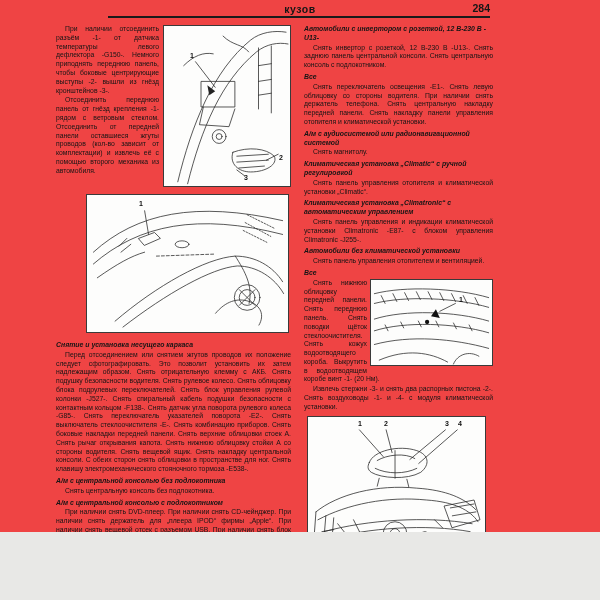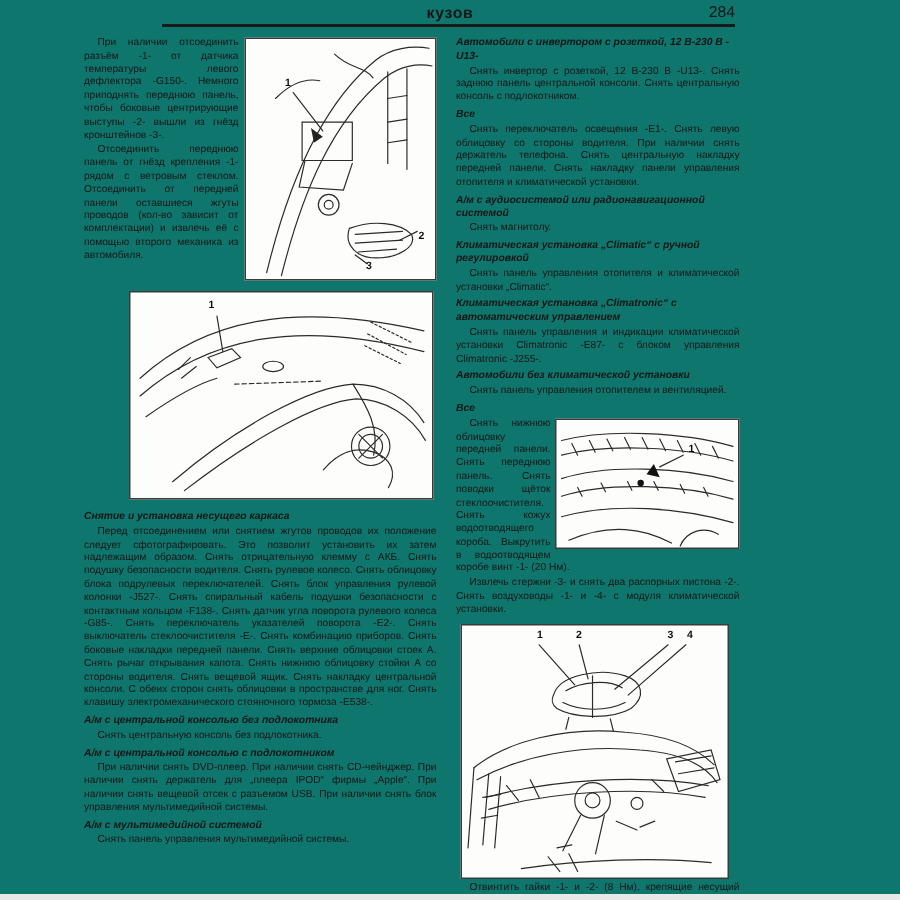--- a/index.html
+++ b/index.html
@@ -1,19 +1,19 @@
 <!DOCTYPE html>
 <html lang="ru"><head>
 <meta charset="utf-8">
 <style>
   html,body{margin:0;padding:0;}
   body{width:600px;height:600px;background:#e8e8e6;font-family:"Liberation Sans",sans-serif;}
-  .page{position:relative;width:600px;height:596px;background:#0f766e;overflow:hidden;color:#161616;}
+  .page{position:relative;width:600px;height:532px;background:#ef4444;overflow:hidden;color:#161616;}
   .hdr-title{position:absolute;top:3px;left:0;width:100%;text-align:center;font-size:10.5px;font-weight:bold;letter-spacing:.5px;}
-  .hdr-page{position:absolute;top:2px;right:110px;font-size:10.5px;font-weight:normal;}
+  .hdr-page{position:absolute;top:2px;right:110px;font-size:10.5px;font-weight:bold;}
   .rule{position:absolute;top:16px;left:108px;width:382px;height:2px;background:#1a1a1a;}
   .cols{position:absolute;top:25px;left:56px;width:437px;display:flex;gap:13px;
         font-size:6.8px;line-height:8.8px;text-align:justify;color:#151515;}
   .col-left{width:235px;}
   .col-right{width:189px;}
   p{margin:0 0 1px 0;text-indent:9px;}
   .sh{font-size:6.9px;font-weight:bold;font-style:italic;margin:3px 0 1px 0;text-align:left;}
   .sh2{font-size:6.9px;font-weight:bold;font-style:italic;margin:8px 0 1px 0;text-align:left;}
   figure{margin:0;border:1px solid #3a3a3a;background:#fdfdfc;position:relative;box-sizing:border-box;}
   figure svg{display:block;width:100%;height:100%;}

